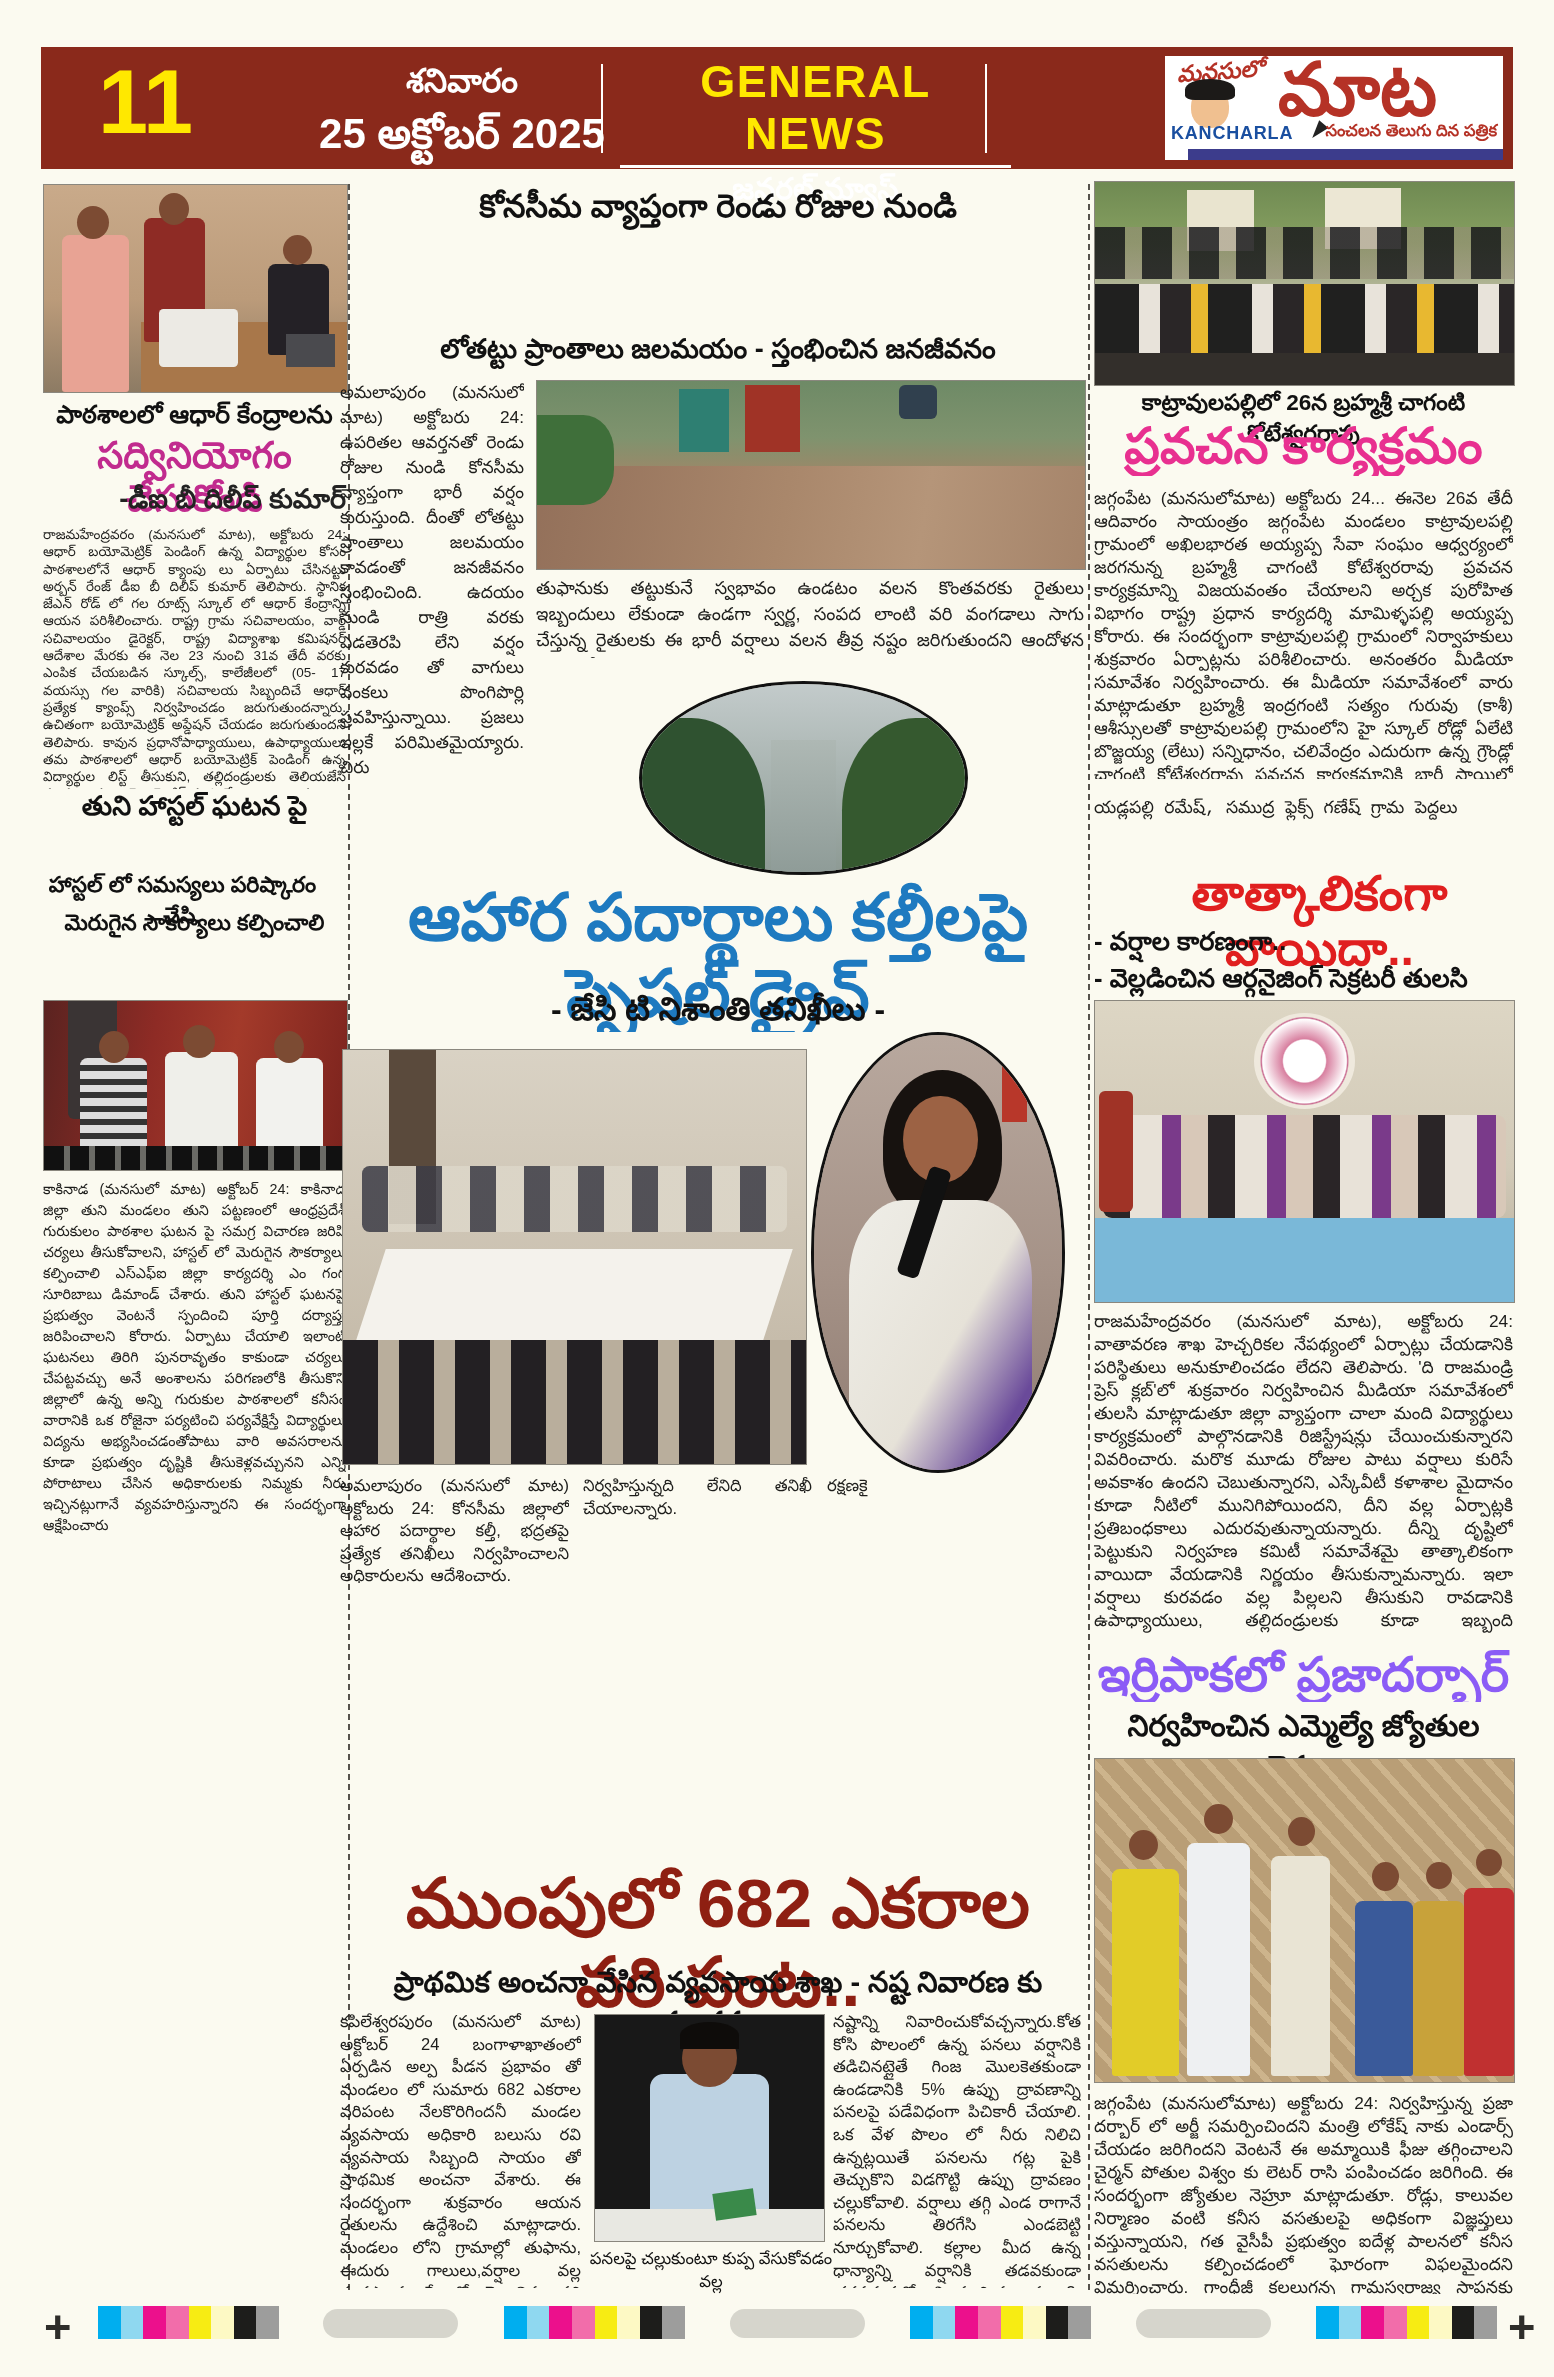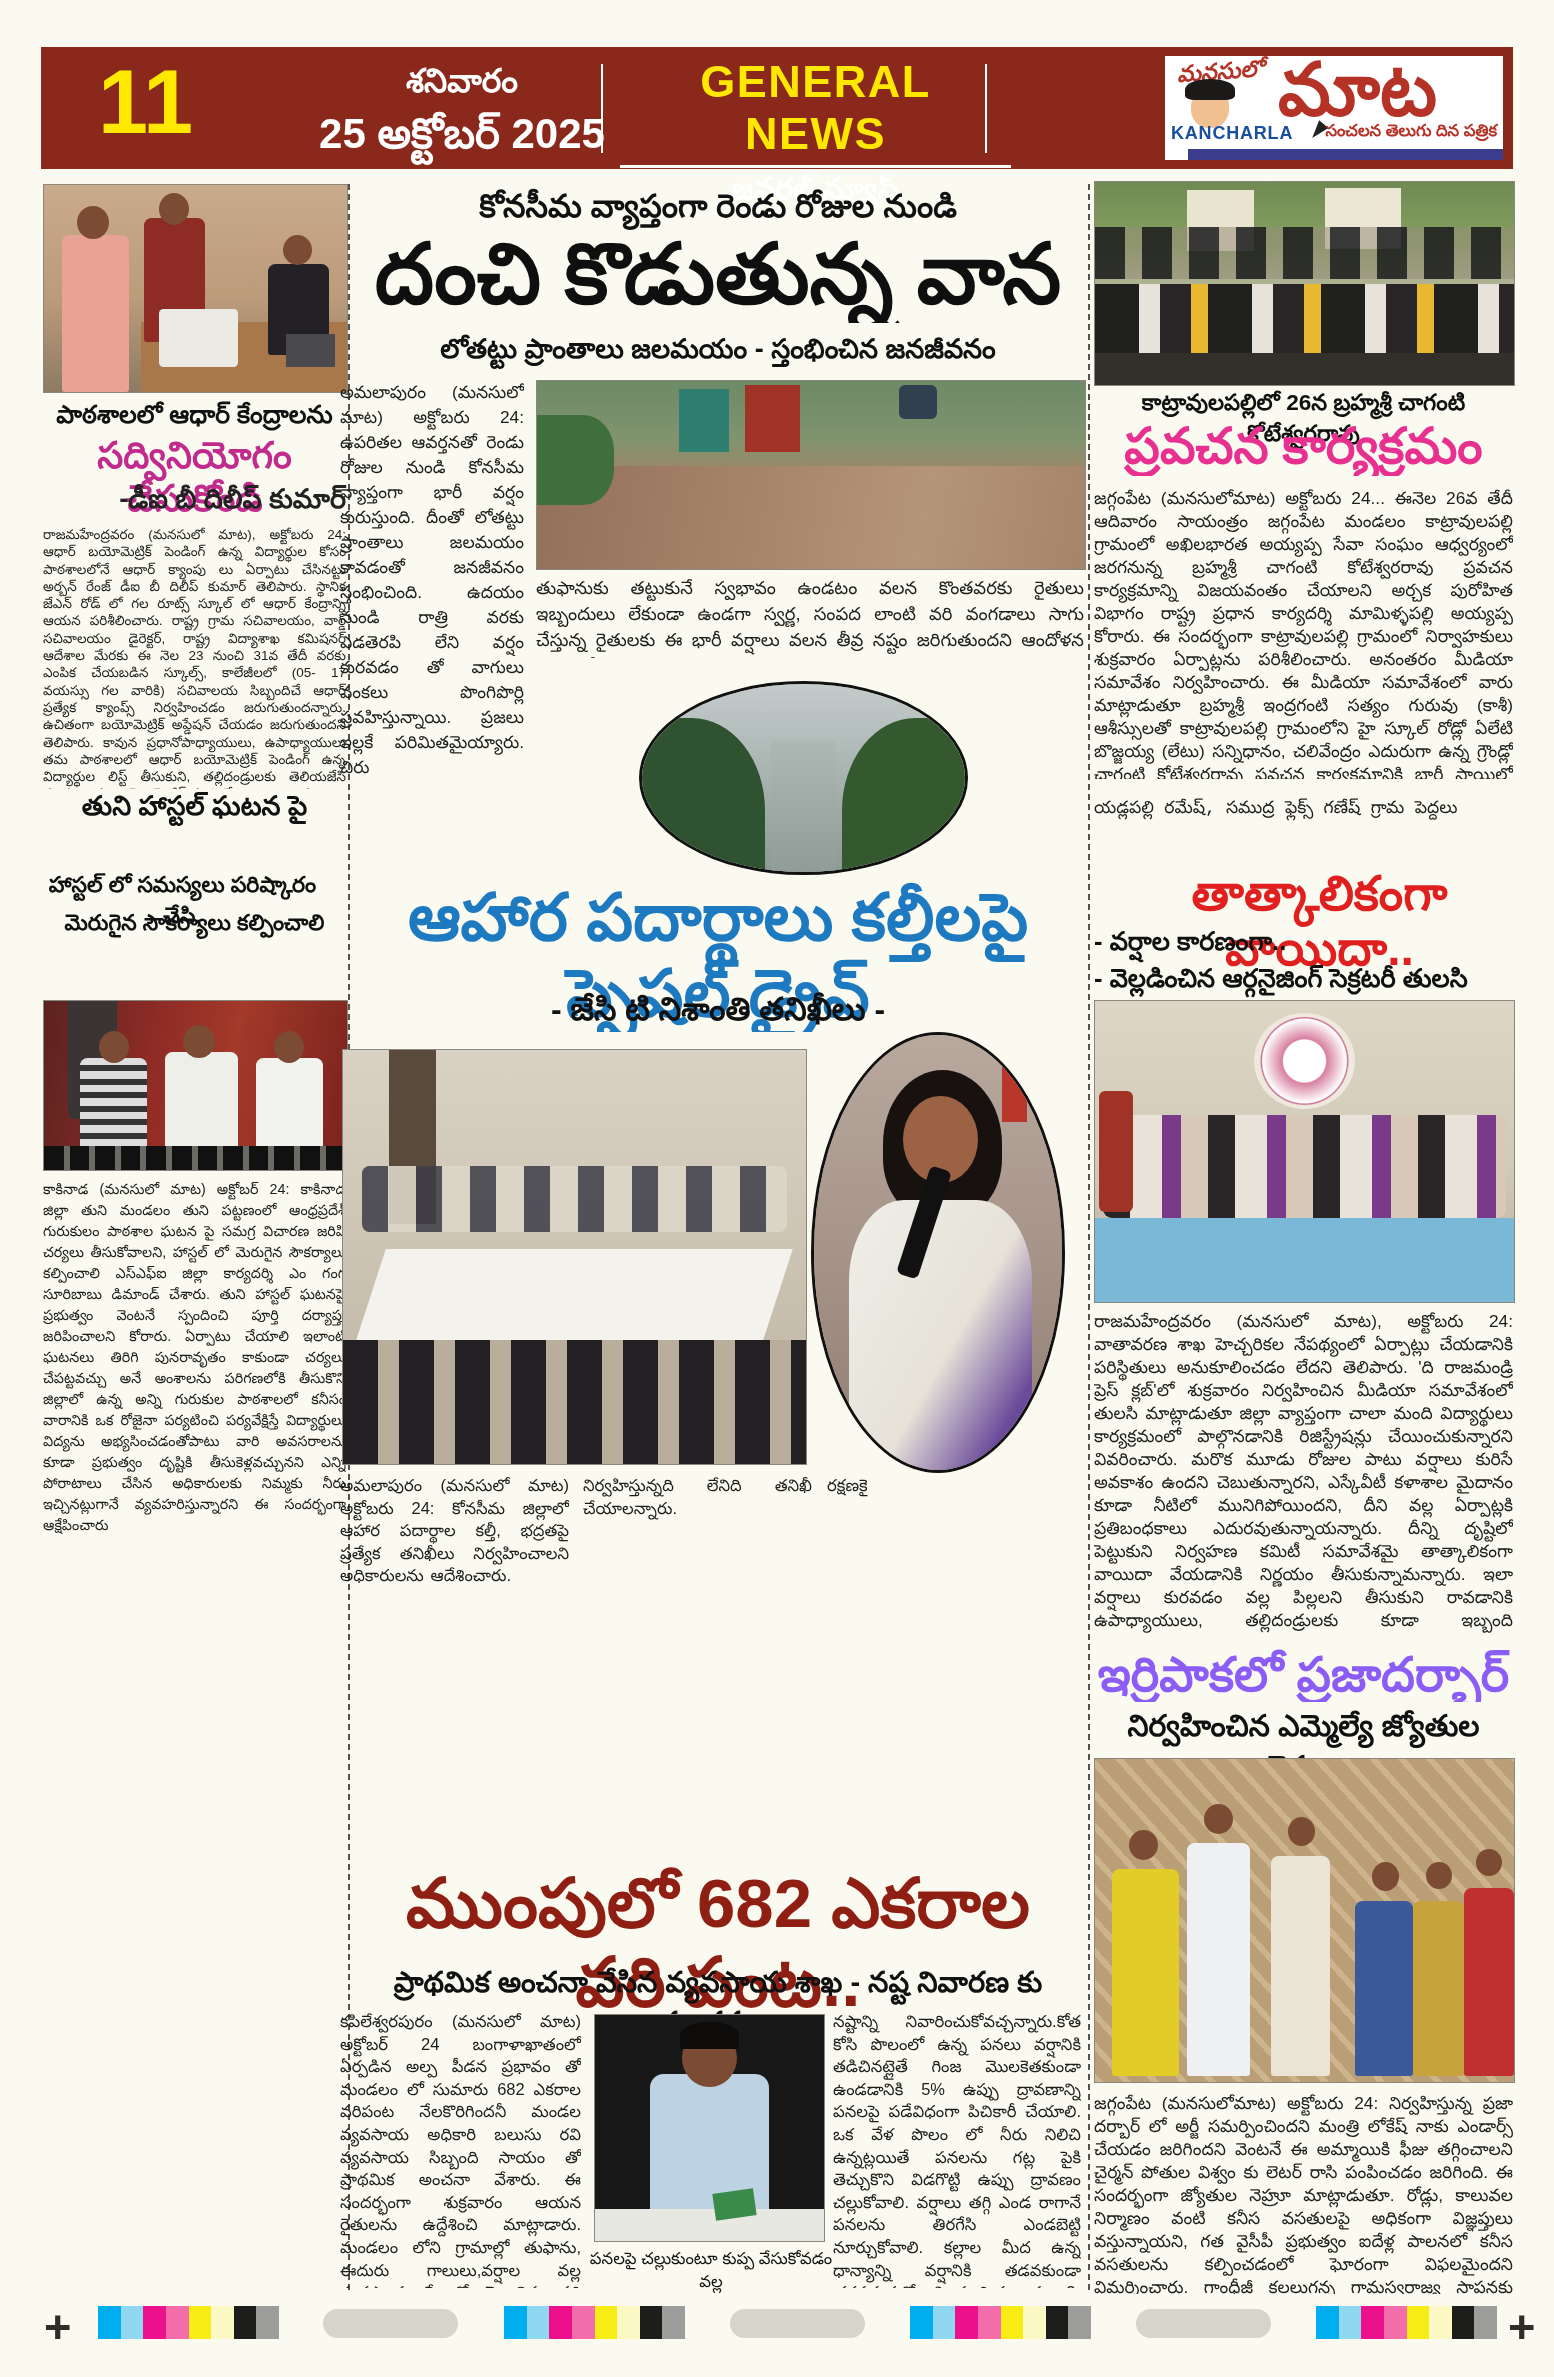--- a/index.html
+++ b/index.html
@@ -80,21 +80,20 @@
     <div class="fighead" style="left:18%;top:18%;width:30px;height:32px;"></div>
     <div class="figperson" style="left:40%;top:30%;width:24%;height:62%;background:#efefea;"></div>
     <div class="fighead" style="left:46%;top:14%;width:32px;height:33px;"></div>
     <div class="figperson" style="left:70%;top:34%;width:22%;height:58%;background:#f2f2ee;"></div>
     <div class="fighead" style="left:76%;top:18%;width:30px;height:32px;"></div>
     <div style="left:0;bottom:0;width:100%;height:14%;background:repeating-linear-gradient(90deg,#111 0 19.6px,#6b6b66 19.6px 25.6px);"></div>
   </div>
   <div class="body-text" style="left:43px;top:1179px;width:303px;height:1104px;font-size:14.3px;line-height:21px;">కాకినాడ (మనసులో మాట) అక్టోబర్ 24: కాకినాడ జిల్లా తుని మండలం తుని పట్టణంలో ఆంధ్రప్రదేశ్ గురుకులం పాఠశాల ఘటన పై సమగ్ర విచారణ జరిపి చర్యలు తీసుకోవాలని, హాస్టల్ లో మెరుగైన సౌకర్యాలు కల్పించాలి ఎస్ఎఫ్ఐ జిల్లా కార్యదర్శి ఎం గంగ సూరిబాబు డిమాండ్ చేశారు. తుని హాస్టల్ ఘటనపై ప్రభుత్వం వెంటనే స్పందించి పూర్తి దర్యాప్తు జరిపించాలని కోరారు. ఏర్పాటు చేయాలి ఇలాంటి ఘటనలు తిరిగి పునరావృతం కాకుండా చర్యలు చేపట్టవచ్చు అనే అంశాలను పరిగణలోకి తీసుకొని జిల్లాలో ఉన్న అన్ని గురుకుల పాఠశాలలో కనీసం వారానికి ఒక రోజైనా పర్యటించి పర్యవేక్షిస్తే విద్యార్థులు విద్యను అభ్యసించడంతోపాటు వారి అవసరాలను కూడా ప్రభుత్వం దృష్టికి తీసుకెళ్లవచ్చునని ఎన్ని పోరాటాలు చేసిన అధికారులకు నిమ్మకు నీరు ఇచ్చినట్లుగానే వ్యవహరిస్తున్నారని ఈ సందర్భంగా ఆక్షేపించారు</div>
 
   <div class="kicker" style="left:353px;top:188px;width:730px;font-size:32px;">కోనసీమ వ్యాప్తంగా రెండు రోజుల నుండి</div>
-  <div class="headline" style="left:353px;top:226px;width:730px;font-size:84px;color:#0f0f0f;">దంచి కొడుతున్న వాన</div>
   <div class="kicker" style="left:353px;top:334px;width:730px;font-size:27px;">లోతట్టు ప్రాంతాలు జలమయం - స్తంభించిన జనజీవనం</div>
   <div class="body-text" style="left:340px;top:380px;width:184px;height:587px;font-size:17.3px;line-height:25px;">అమలాపురం (మనసులో మాట) అక్టోబరు 24: ఉపరితల ఆవర్తనతో రెండు రోజుల నుండి కోనసీమ వ్యాప్తంగా భారీ వర్షం కురుస్తుంది. దీంతో లోతట్టు ప్రాంతాలు జలమయం కావడంతో జనజీవనం స్తంభించింది. ఉదయం నుండి రాత్రి వరకు ఎడతెరపి లేని వర్షం కురవడం తో వాగులు వంకలు పొంగిపొర్లి ప్రవహిస్తున్నాయి. ప్రజలు ఇల్లకే పరిమితమైయ్యారు. చిరు</div>
   <div class="ph" style="left:536px;top:380px;width:548px;height:188px;">
     <div style="inset:0;background:linear-gradient(180deg,#6e8a66 0%,#7f936e 30%,#a08668 52%,#97755a 75%,#8a6a50 100%);"></div>
     <div style="left:26%;top:4%;width:9%;height:34%;background:#2e7f72;"></div>
     <div style="left:38%;top:2%;width:10%;height:36%;background:#a03326;"></div>
     <div style="left:66%;top:2%;width:7%;height:18%;background:#30404e;border-radius:6px;"></div>
     <div style="left:0;bottom:0;width:100%;height:55%;background:linear-gradient(100deg,#93705a 0%,#a9876b 45%,#b59579 70%,#a5846a 100%);"></div>
     <div style="left:0;top:18%;width:14%;height:48%;background:#3f6f3a;border-radius:0 40% 40% 0;"></div>
   </div>

